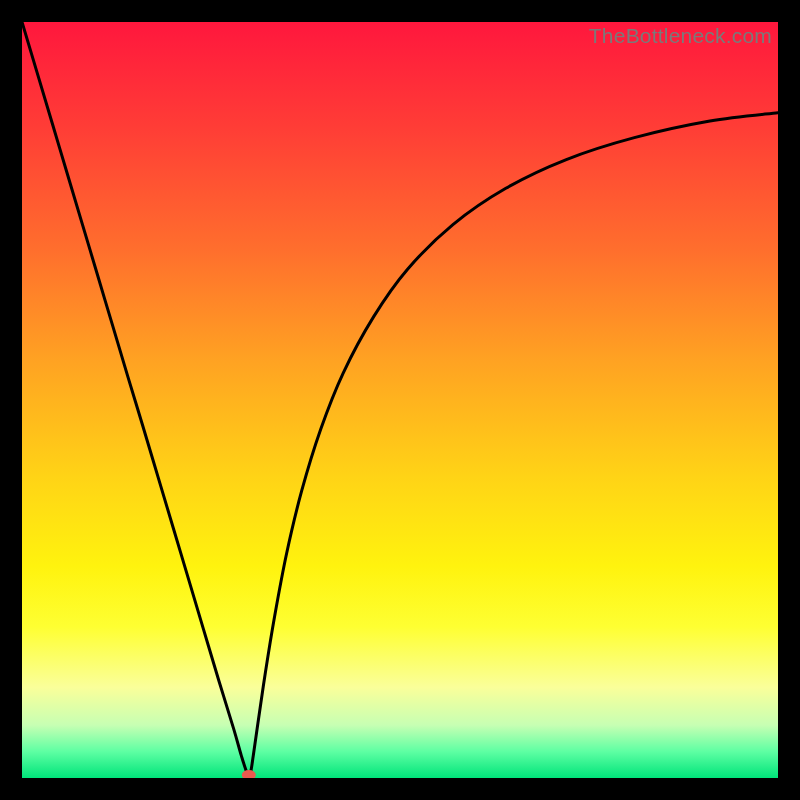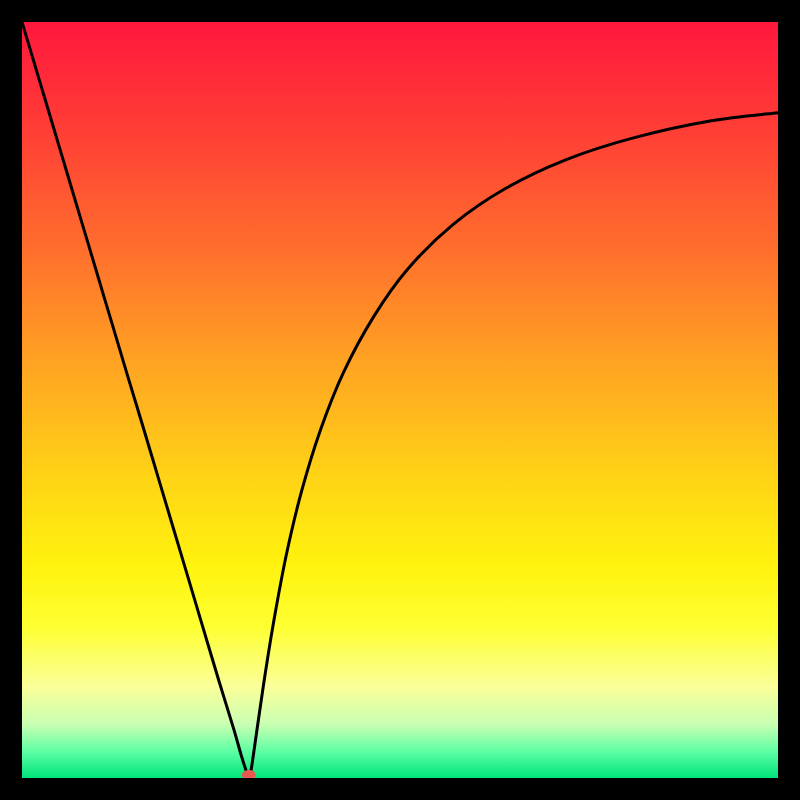--- a/index.html
+++ b/index.html
@@ -55,13 +55,14 @@
           <stop offset="88%" stop-color="#faff9a"></stop>
           <stop offset="93%" stop-color="#c7ffb3"></stop>
           <stop offset="96.5%" stop-color="#5effa3"></stop>
           <stop offset="100%" stop-color="#00e47a"></stop>
         </linearGradient>
     </defs>
     <rect x="0" y="0" width="756" height="756" fill="url(#bg-grad)"></rect>
     <path id="curve" fill="none" d="M 0.00 0.00 C 2.52 8.44, 10.08 33.77, 15.12 50.65 C 20.16 67.54, 25.20 84.42, 30.24 101.30 C 35.28 118.19, 40.32 135.07, 45.36 151.96 C 50.40 168.84, 55.44 185.72, 60.48 202.61 C 65.52 219.49, 70.56 236.38, 75.60 253.26 C 80.64 270.14, 85.68 287.03, 90.72 303.91 C 95.76 320.80, 100.80 337.81, 105.84 354.56 C 110.88 371.32, 115.92 387.70, 120.96 404.46 C 126.00 421.22, 131.04 438.23, 136.08 455.11 C 141.12 472.00, 146.16 488.88, 151.20 505.76 C 156.24 522.65, 161.28 539.53, 166.32 556.42 C 171.36 573.30, 176.40 590.18, 181.44 607.07 C 186.48 623.95, 191.52 641.09, 196.56 657.72 C 201.60 674.35, 207.90 694.26, 211.68 706.86 C 215.46 719.46, 216.97 725.89, 219.24 733.32 C 221.51 740.75, 223.78 748.44, 225.29 751.46 C 226.80 754.49, 227.30 754.49, 228.31 751.46 C 229.32 748.44, 230.08 741.64, 231.34 733.32 C 232.60 725.00, 233.86 715.43, 235.87 701.57 C 237.89 687.71, 240.66 667.93, 243.43 650.16 C 246.20 632.39, 248.98 614.75, 252.50 594.97 C 256.03 575.19, 260.06 552.51, 264.60 531.47 C 269.14 510.43, 274.05 489.38, 279.72 468.72 C 285.39 448.06, 291.69 427.14, 298.62 407.48 C 305.55 387.83, 312.48 369.56, 321.30 350.78 C 330.12 332.01, 340.83 312.10, 351.54 294.84 C 362.25 277.58, 372.33 262.58, 385.56 247.21 C 398.79 231.84, 414.54 216.09, 430.92 202.61 C 447.30 189.13, 464.94 177.16, 483.84 166.32 C 502.74 155.48, 522.90 146.03, 544.32 137.59 C 565.74 129.15, 588.42 122.09, 612.36 115.67 C 636.30 109.24, 664.02 103.19, 687.96 99.04 C 711.90 94.88, 744.66 92.11, 756.00 90.72 " stroke="#000000" stroke-width="3" stroke-linecap="round" stroke-linejoin="round"></path>
     <ellipse id="marker" rx="7" ry="5" cx="226.80" cy="752.98" fill="#e85a4f"></ellipse>
   </svg>
+  <div class="watermark">TheBottleneck.com</div>
 </div>
 
 </body></html>

